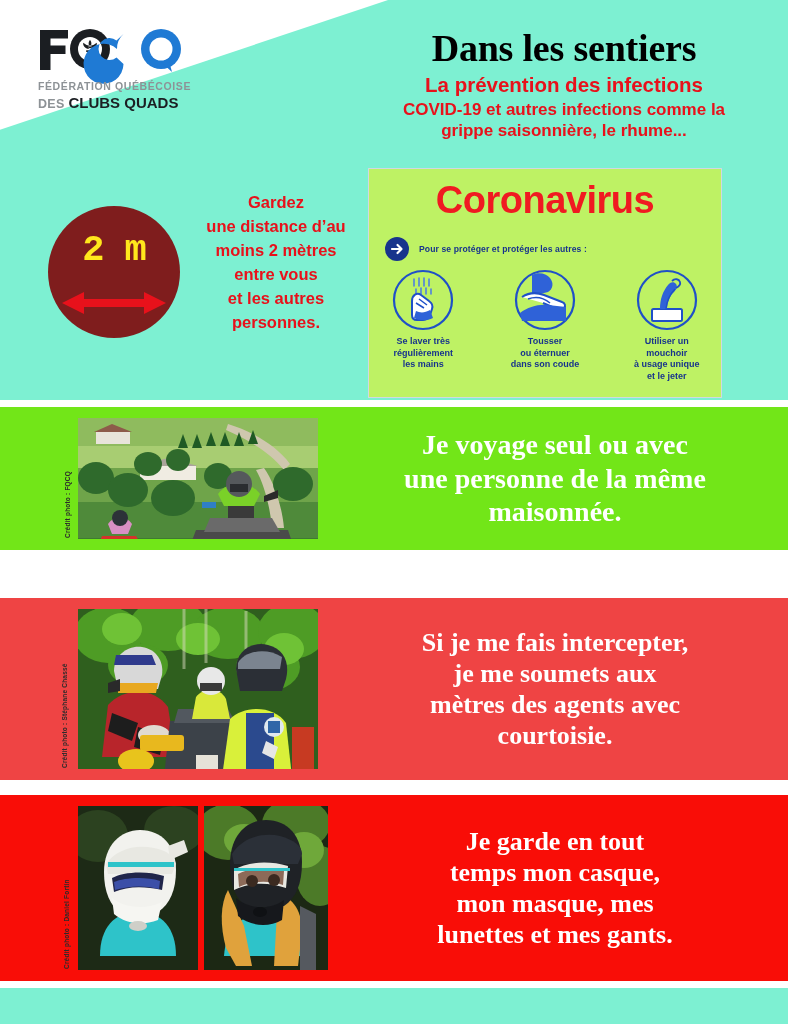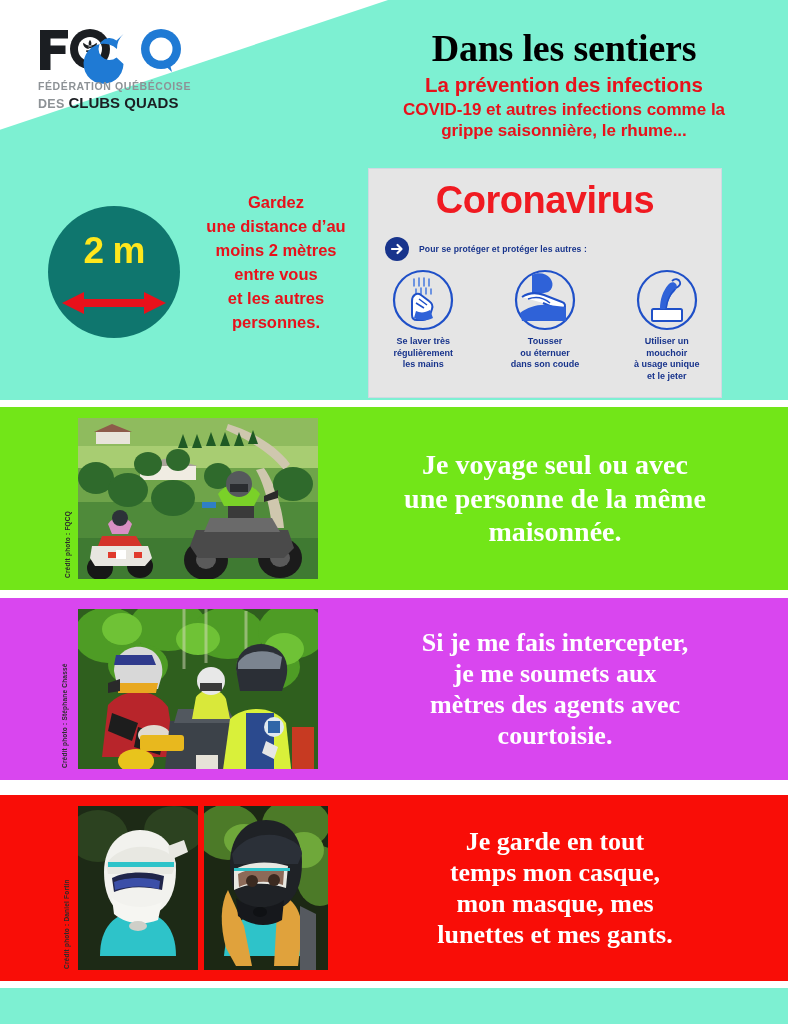--- a/index.html
+++ b/index.html
@@ -106,22 +106,23 @@
   }
 
   
   .circle-2m {
     position: absolute;
     left: 48px;
     top: 206px;
     width: 132px;
     height: 132px;
     border-radius: 50%;
-    background: #0f766e;
+    background: #7f1d1d;
     z-index: 6;
+    font-family: Liberation Mono, monospace;
   }
   .c-label {
     position: absolute;
     left: 0; right: 0;
     top: 26px;
     text-align: center;
     color: #ffe71c;
     font-size: 37px;
     font-weight: 700;
     line-height: 1;
@@ -149,21 +150,21 @@
     z-index: 6;
   }
 
   
   .cv-card {
     position: absolute;
     left: 368px;
     top: 168px;
     width: 352px;
     height: 228px;
-    background: #e5e5e5;
+    background: #bef264;
     border: 1.5px solid #cfd9e2;
     z-index: 6;
   }
   .cv-title {
     text-align: center;
     color: #f01a21;
     font-size: 38px;
     font-weight: 700;
     letter-spacing: -0.5px;
     margin-top: 12px;
@@ -210,22 +211,22 @@
     margin-top: 5px;
   }
 
   
   .band {
     position: absolute;
     left: 0;
     width: 788px;
     overflow: hidden;
   }
-  .band-green  { top: 407px;  height: 183px; background: #72e618; }
-  .band-yellow { top: 598px;  height: 182px; background: #d946ef; }
+  .band-green  { top: 407px;  height: 143px; background: #72e618; }
+  .band-yellow { top: 598px;  height: 182px; background: #ef4444; }
   .band-red    { top: 795px;  height: 186px; background: #f90d07; }
   .footer-teal {
     position: absolute;
     left: 0; top: 988px;
     width: 788px; height: 36px;
     background: #7df0d2;
   }
 
   .band-text {
     position: absolute;

